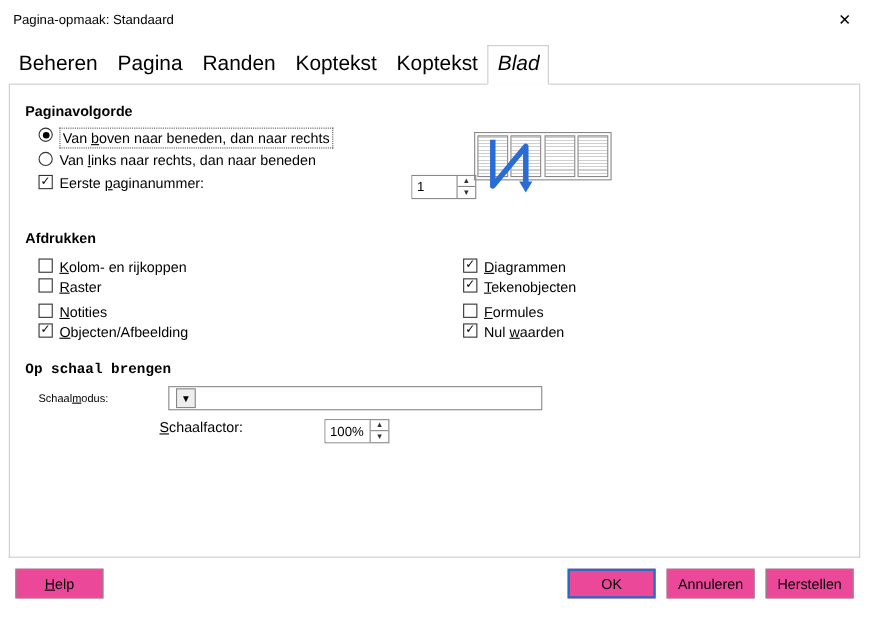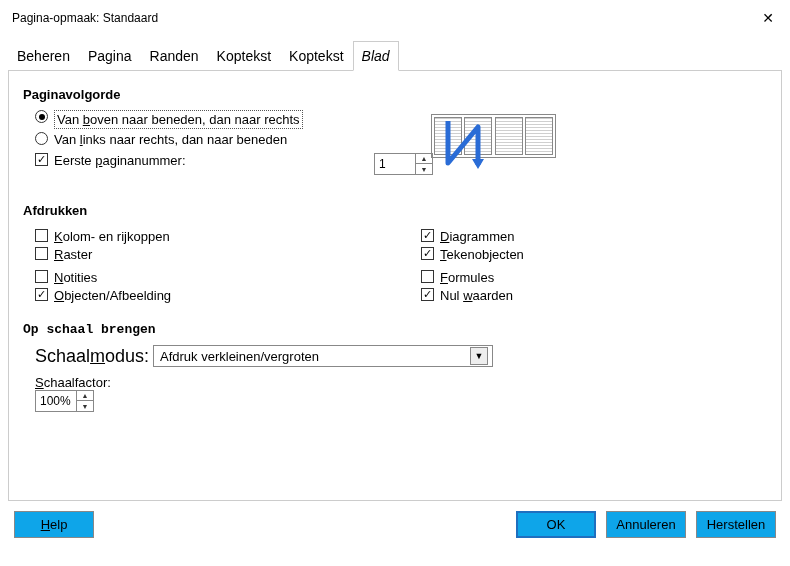--- a/index.html
+++ b/index.html
@@ -26,21 +26,21 @@
     font-size: 14px; color:#000; cursor:default;
   }
   .tabbar {
     display:flex;
     border-bottom: 1px solid #ccc;
     margin: 0 8px;
     padding-top: 4px;
   }
   .tab {
     padding: 6px 8px;
-    font-size: 14px;
+    font-size: 19px;
     border: 1px solid transparent;
     border-bottom: none;
     position: relative;
     top: 1px;
     cursor: default;
   }
   .tab.active {
     border-color: #ccc;
     background: #fff;
     border-bottom: 1px solid #fff;
@@ -102,26 +102,26 @@
     height:22px; width:340px; padding:0 4px 0 6px; font-size:13px;
   }
   .select .chev {
     width:18px; height:18px; border:1px solid #888; display:flex; align-items:center; justify-content:center;
     font-size:9px; background:#eee;
   }
   .footer {
     display:flex; justify-content:space-between; padding: 10px 14px 0 14px;
   }
   .btn {
-    border:1px solid #888; background:#0ea5e9; padding: 5px 0; font-size:13px;
+    border:1px solid #888; background:#ec4899; padding: 5px 0; font-size:13px;
     min-width: 80px; text-align:center; cursor:default;
   }
   .btn.primary { border:2px solid #1f6fbf; padding:4px 0; }
   .footer-right { display:flex; gap:10px;border-radius:12px; }
-  .label-col { width: 110px; display:inline-block; font-size:18px; }
+  .label-col { width: 110px; display:inline-block; font-size:10px; }
 </style>
 </head>
 <body>
 
 <div class="titlebar">
   <span class="title">Pagina-opmaak: Standaard</span>
   <span class="close-x">✕</span>
 </div>
 
 <div class="tabbar">
@@ -214,25 +214,24 @@
           <span class="label">Nul <u>w</u>aarden</span>
         </div>
     </div>
   </div>
 
   <div class="section-title" style="margin-top:16px;font-family:Liberation Mono, monospace;">Op schaal brengen</div>
   <div class="indent">
     <div class="select-wrap row">
       <span class="label-col">Schaal<u>m</u>odus:</span>
       <div class="select">
-        <span>Afdruk verkleinen/vergroten</span>
         <span class="chev">▼</span>
       </div>
     </div>
-    <div class="row" style="margin-top:8px;flex-direction:column;">
+    <div class="row" style="margin-top:8px;">
       <span class="label-col"></span>
       <span class="label" style="width:150px;"><u>S</u>chaalfactor:</span>
       <span class="spinner">
         <input value="100%" style="">
         <span class="btns">
           <div>▲</div>
           <div>▼</div>
         </span>
       </span>
     </div>

